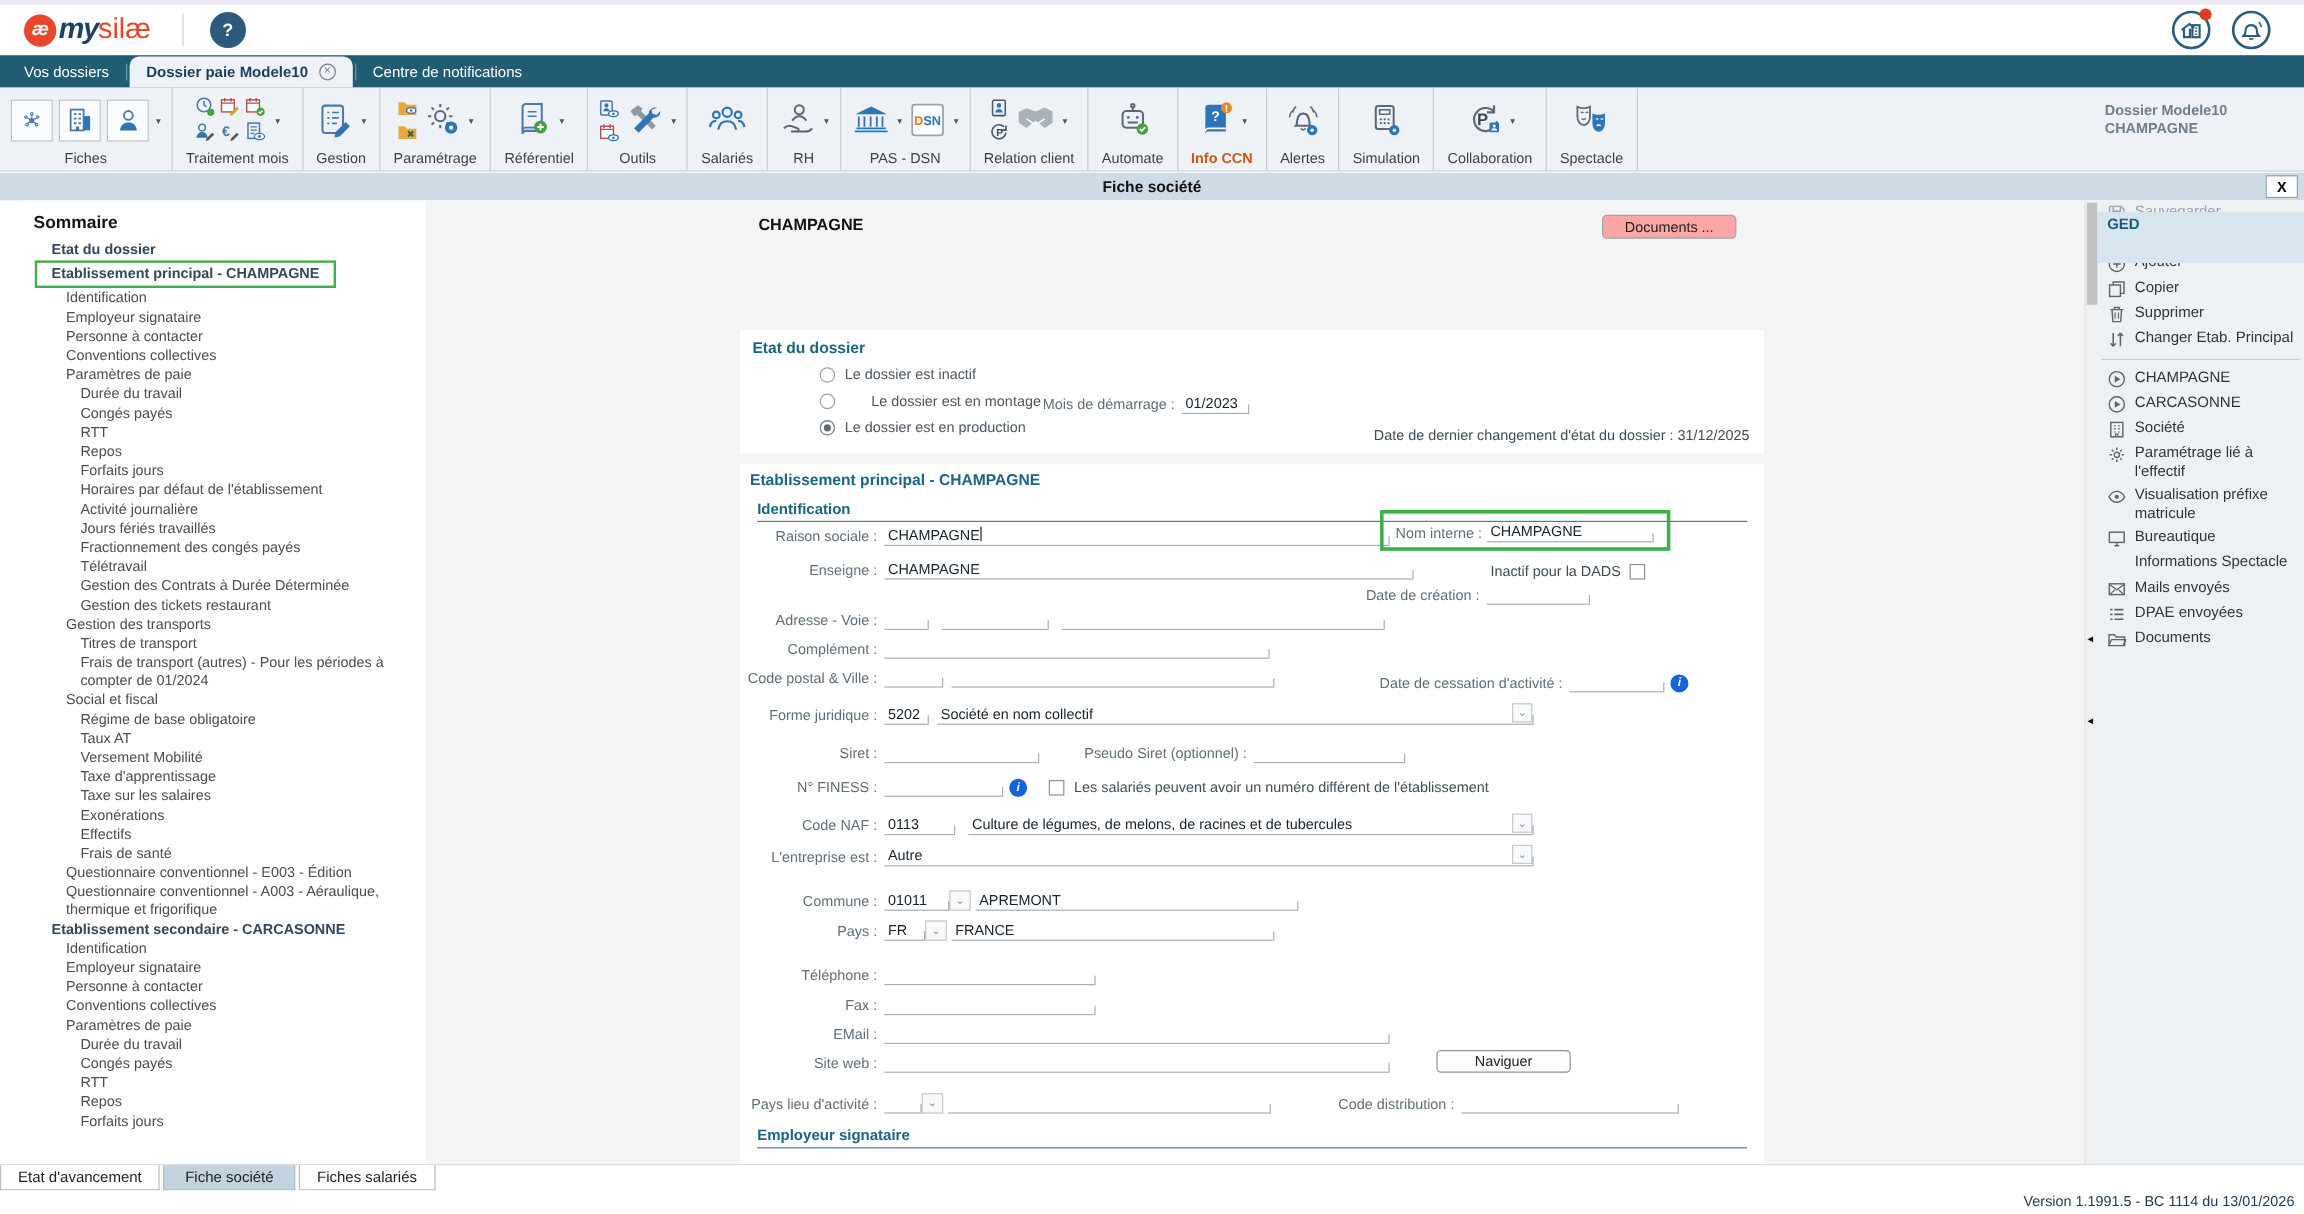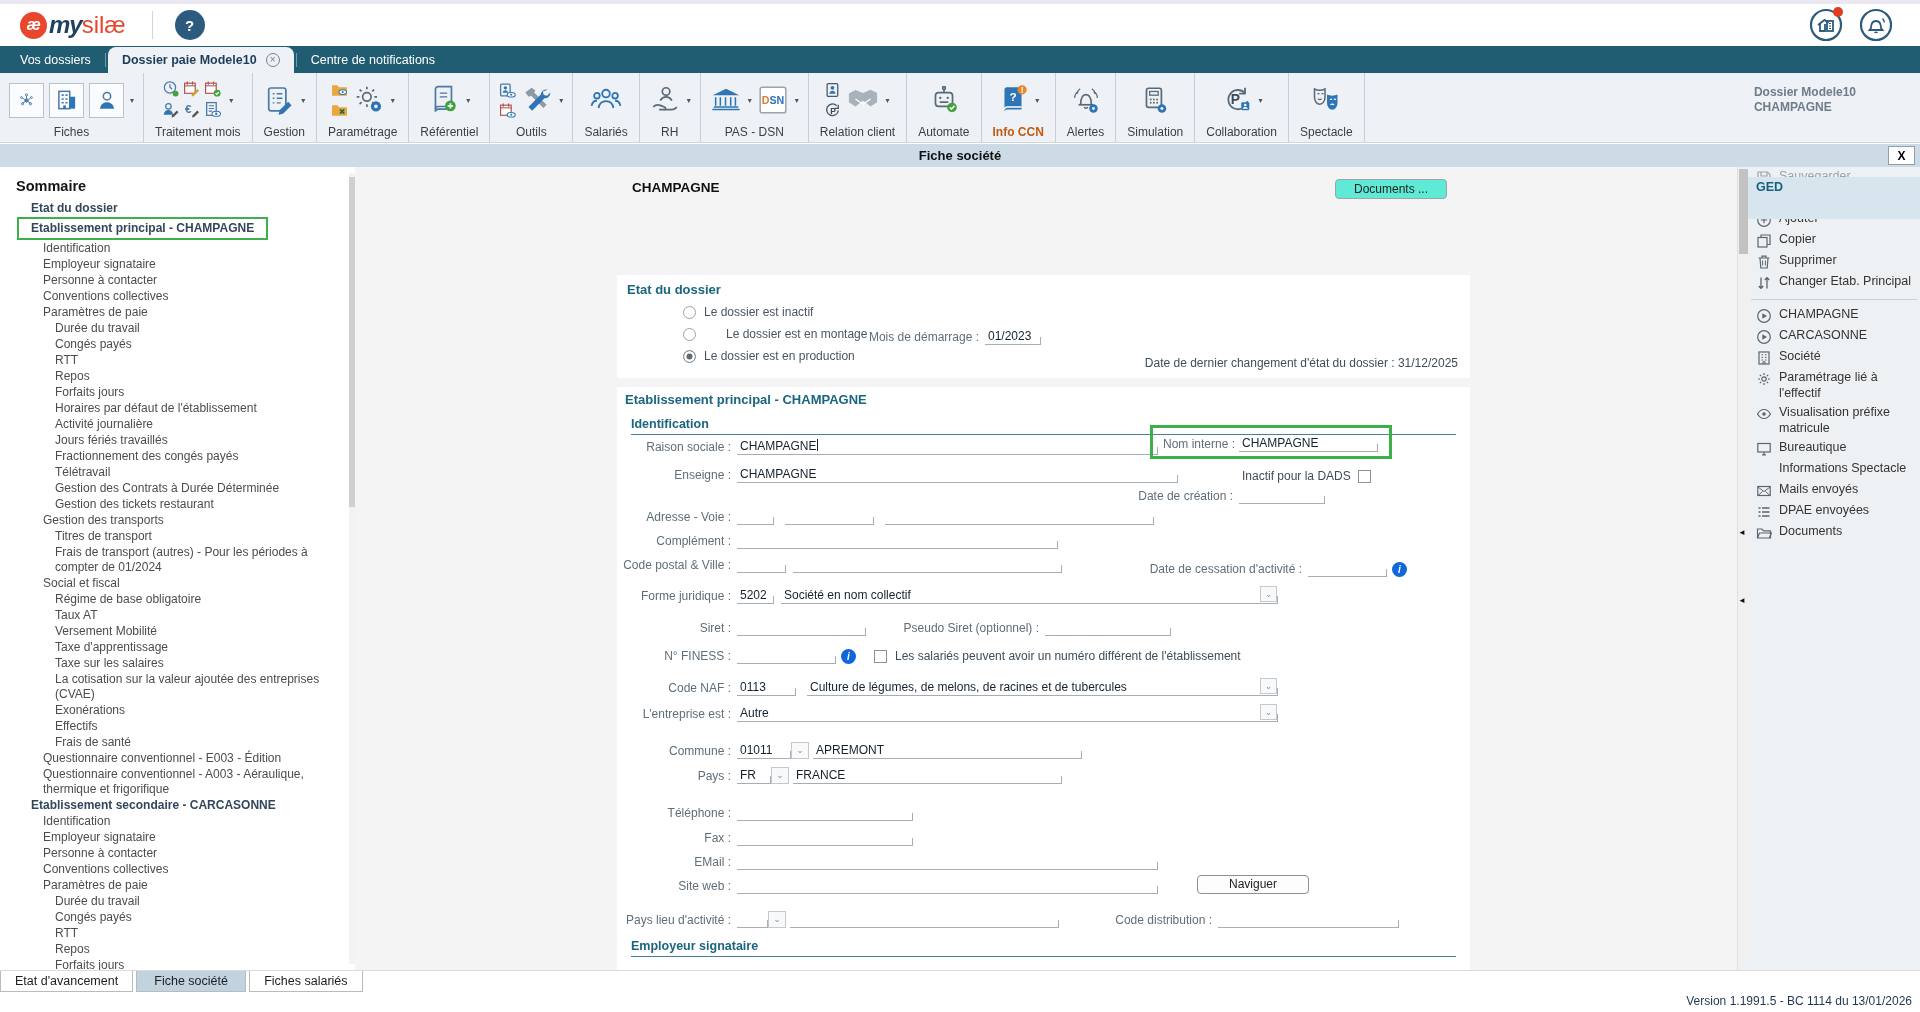--- a/index.html
+++ b/index.html
@@ -48,36 +48,36 @@
   .dossier-info { margin-left:auto; padding:12px 64px 0 10px; font-size:12px; font-weight:bold;
     color:#6d7d8a; line-height:15px; text-align:left; white-space:nowrap; }
 
   
   .titlebar { position:absolute; top:144px; left:0; right:0; height:23px; background:#ccdbe5; }
   .titlebar .ttl { text-align:center; font-weight:bold; font-size:13px; color:#101010; line-height:23px; }
   .win-close { position:absolute; right:5px; top:2px; width:27px; height:19px; background:#fff;
     border:1px solid #8fa0ab; text-align:center; font-weight:bold; font-size:12px; line-height:18px; cursor:pointer; }
 
   
-  .sommaire { position:absolute; top:167px; left:4px; width:355px; height:803px; background:#fff;
+  .sommaire { position:absolute; top:167px; left:16px; width:355px; height:803px; background:#fff;
     border-right:1px solid #e2e2e2; overflow:hidden; }
   .som-title { font-weight:bold; font-size:14.5px; color:#141414; margin:11px 0 7px 12px; }
   .sitem { display:block; font-size:12px; color:#4c4c4c; line-height:15px; margin:0 6px 1px 0; cursor:pointer; }
   .sitem.lv1 { padding-left:27px; }
   .sitem.lv2 { padding-left:39px; }
   .sitem.lv3 { padding-left:51px; }
   .sitem.bold { font-weight:bold; color:#33475c; }
   .sitem.active { width:fit-content; border:2px solid #3cb14a; padding:2px 12px 2px 12px; margin-left:13px; }
   .sb-scroll { position:absolute; right:1px; top:6px; bottom:6px; width:8px; background:#f3f3f3; }
   .sb-thumb { position:absolute; top:4px; left:0; width:8px; height:330px; background:#cfcfcf; cursor:pointer; }
 
   
   .main { position:absolute; top:167px; left:355px; width:1382px; height:803px; background:#f4f4f4; overflow:hidden; }
   .company-title { position:absolute; left:277px; top:13px; font-size:13.5px; font-weight:bold; color:#101010; }
-  .documents-btn { position:absolute; left:980px; top:12px; width:112px; height:20px; background:#5eead4;
+  .documents-btn { position:absolute; left:980px; top:12px; width:112px; height:20px; background:#fca5a5;
     border:1px solid #9aa6ae; border-radius:4px; font-size:12px; color:#222; text-align:center; line-height:18px; cursor:pointer; }
   .card { position:absolute; background:#fff; }
   .card1 { left:262px; top:108px; width:853px; height:103px; }
   .card2 { left:262px; top:220px; width:853px; height:600px; }
   .teal-h { color:#1a6580; font-weight:bold; font-size:13px; }
   .sect { position:absolute; left:14px; right:14px; color:#1a6580; font-weight:bold; font-size:12.5px;
     border-bottom:1px solid #47809e; padding-bottom:3px; }
   .radio-row { position:absolute; display:flex; align-items:center; gap:8px; }
   .radio { width:13px; height:13px; border-radius:50%; border:1px solid #9aa2a8; background:#fff; flex-shrink:0; }
   .radio-row.selected .radio { border-color:#8a939b; box-shadow:inset 0 0 0 2.5px #fff; background:#5f6a72; }
@@ -561,21 +561,20 @@
       <a class="sitem lv3"><span>Régime de base obligatoire</span></a>
 
       <a class="sitem lv3"><span>Taux AT</span></a>
 
       <a class="sitem lv3"><span>Versement Mobilité</span></a>
 
       <a class="sitem lv3"><span>Taxe d'apprentissage</span></a>
 
       <a class="sitem lv3"><span>Taxe sur les salaires</span></a>
 
-      <a class="sitem lv3"><span>La cotisation sur la valeur ajoutée des entreprises (CVAE)</span></a>
 
       <a class="sitem lv3"><span>Exonérations</span></a>
 
       <a class="sitem lv3"><span>Effectifs</span></a>
 
       <a class="sitem lv3"><span>Frais de santé</span></a>
 
       <a class="sitem lv2"><span>Questionnaire conventionnel - E003 - Édition</span></a>
 
       <a class="sitem lv2"><span>Questionnaire conventionnel - A003 - Aéraulique, thermique et frigorifique</span></a>

